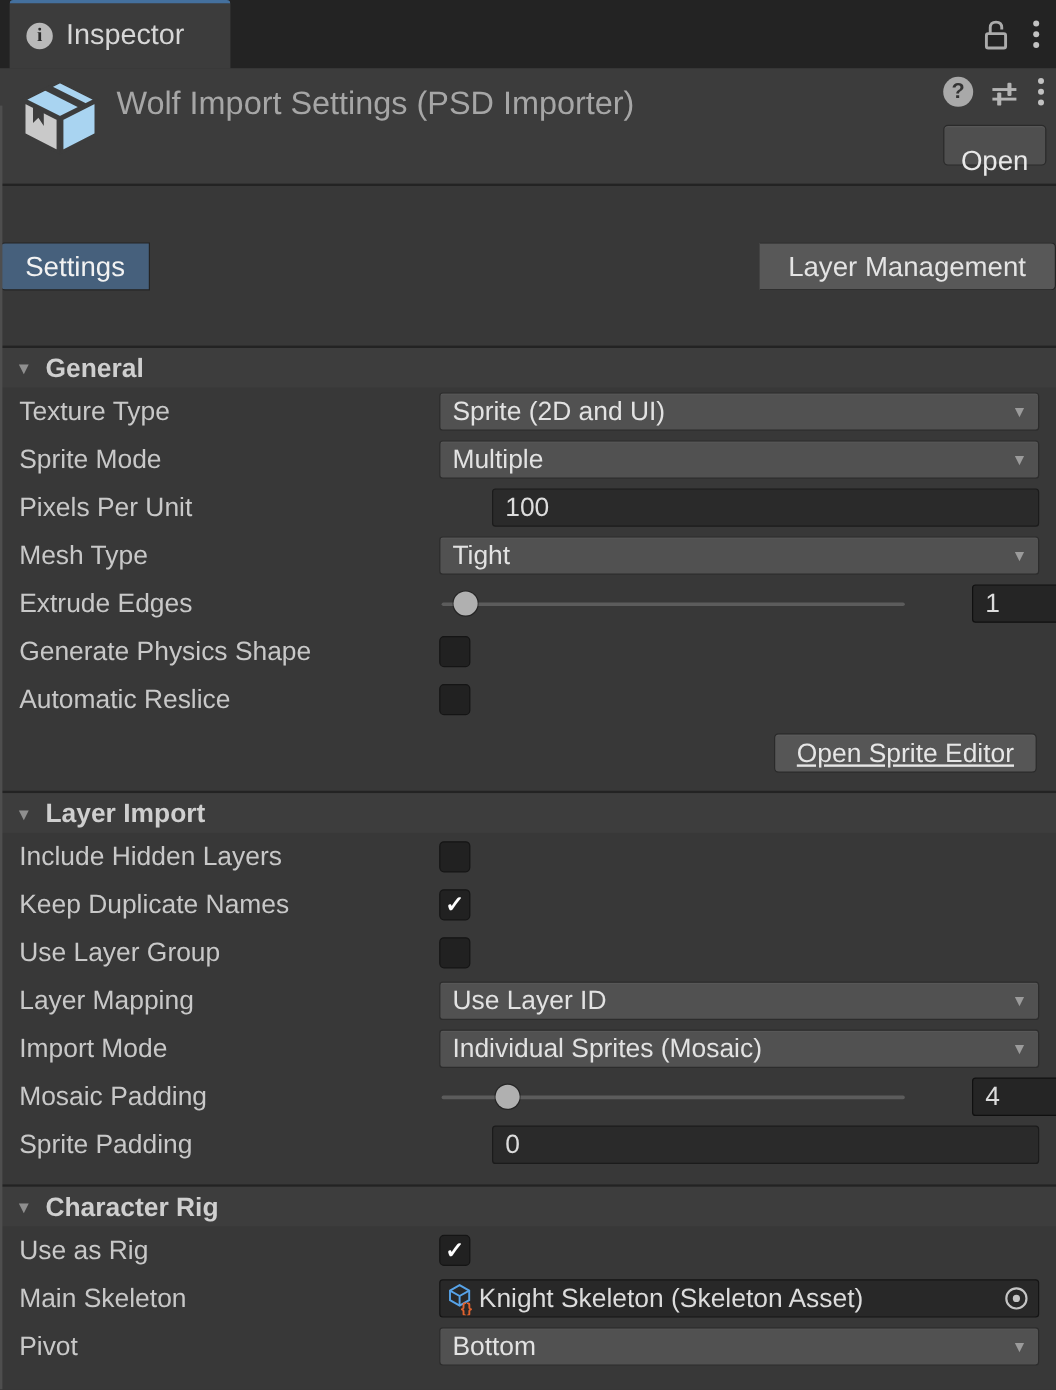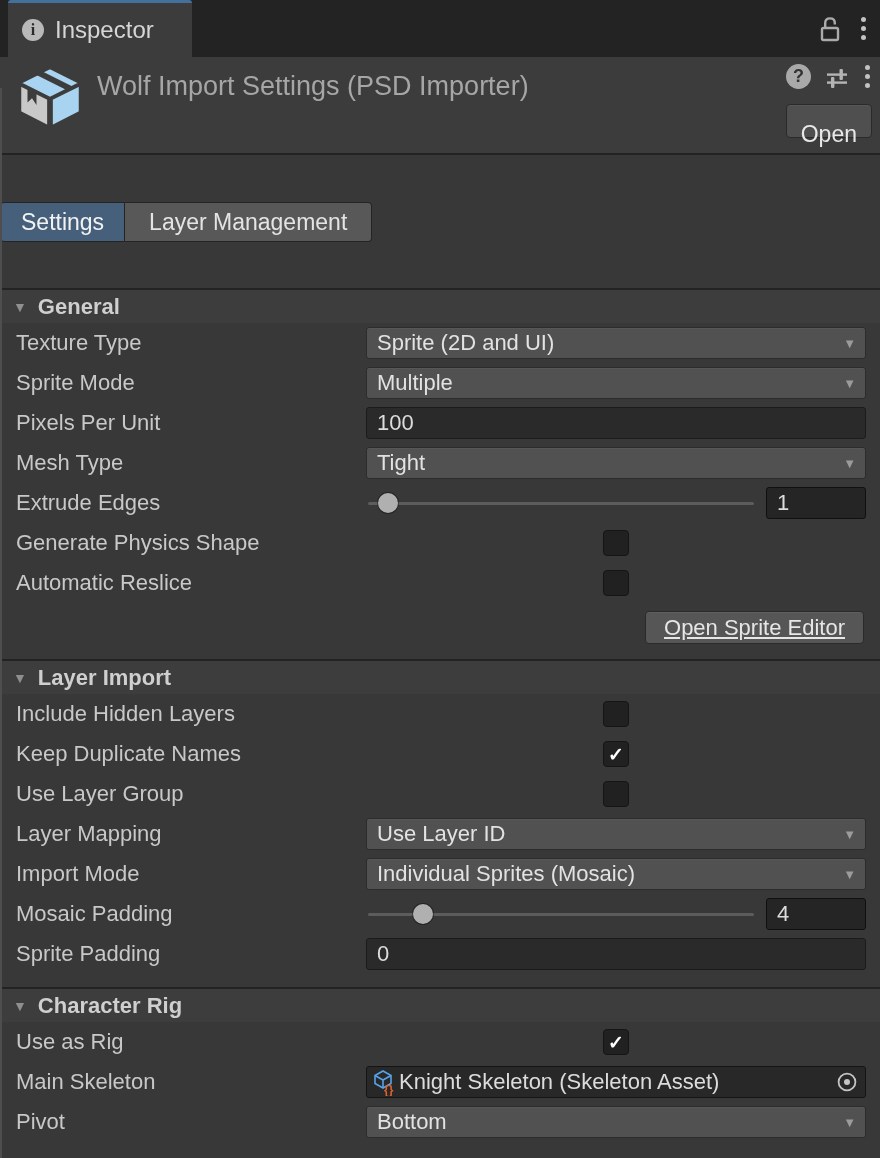--- a/index.html
+++ b/index.html
@@ -47,55 +47,56 @@
     display: flex; align-items: center; justify-content: center;
   }
   .open-btn {
     position: absolute; right: 8px; top: 47px; height: 33px; min-width: 84px;
     background: #4F4F4F; border: 1px solid #2A2A2A; border-radius: 4px;
     color: #E8E8E8; font: inherit; font-size: 23px; padding: 16px 14px;
     box-shadow: inset 0 1px 0 rgba(255,255,255,0.05);
   }
 
   
-  .mode-tabs { display: flex; justify-content: flex-start; padding: 47px 0 46px; }
+  .mode-tabs { display: flex; justify-content: space-between; padding: 47px 0 46px; }
   .mode-tab {
     height: 40px; font: inherit; font-size: 23px; padding: 0 20px;
     background: #585858; color: #E4E4E4; border: 1px solid #242424;
   }
   .mode-tab.first { border-radius: 4px 0 0 4px; }
   .mode-tab.last  { border-radius: 0 4px 4px 0; border-left: none; padding: 0 24px; }
   .mode-tab.selected { background: #46607C; color: #F2F2F2; }
 
   
   .section { border-top: 2px solid #232323; }
   .section-header {
     height: 33px; background: #3D3D3D; display: flex; align-items: center;
     gap: 11px; padding-left: 13px; font-weight: bold; color: #CFCFCF; font-size: 22px;
   }
   .foldout-arrow { color: #8F8F8F; font-size: 14px; }
   .section-pad { padding-bottom: 13px; }
 
   .row { display: flex; align-items: center; height: 40px; padding: 0 14px 0 16px; gap: 48px; }
   .row .label { width: 302px; flex: none; color: #C8C8C8; white-space: nowrap; overflow: hidden; }
-  .row .field { flex: 1; min-width: 0; display: flex; align-items: center; justify-content: center; }
+  .row .field { flex: 1; min-width: 0; display: flex; align-items: center; }
 
   .dropdown {
     position: relative; height: 32px; width: 100%;
     background: #515151; border: 1px solid #2C2C2C; border-radius: 3px;
     display: flex; align-items: center; padding: 0 30px 0 10px;
     color: #E2E2E2; box-shadow: inset 0 1px 0 rgba(255,255,255,0.04);
     white-space: nowrap;
   }
   .dd-arrow { position: absolute; right: 9px; top: 50%; transform: translateY(-50%); font-size: 13px; color: #9B9B9B; }
 
   .tf {
     height: 32px; width: 100%; background: #2A2A2A; border: 1px solid #1B1B1B;
     border-radius: 3px; color: #DCDCDC; font: inherit; font-size: 22px; padding: 0 10px;
     outline: none;
+    margin-left: 44px;
   }
 
   .cb {
     width: 26px; height: 26px; background: #212121; border: 1px solid #151515;
     border-radius: 4px; display: flex; align-items: center; justify-content: center;
     color: #FFFFFF; font-size: 19px; font-weight: bold; line-height: 1;
   }
 
   .slider-field { display: flex; align-items: center; gap: 10px; width: 100%; }
   .slider { position: relative; flex: 1; height: 32px; }

